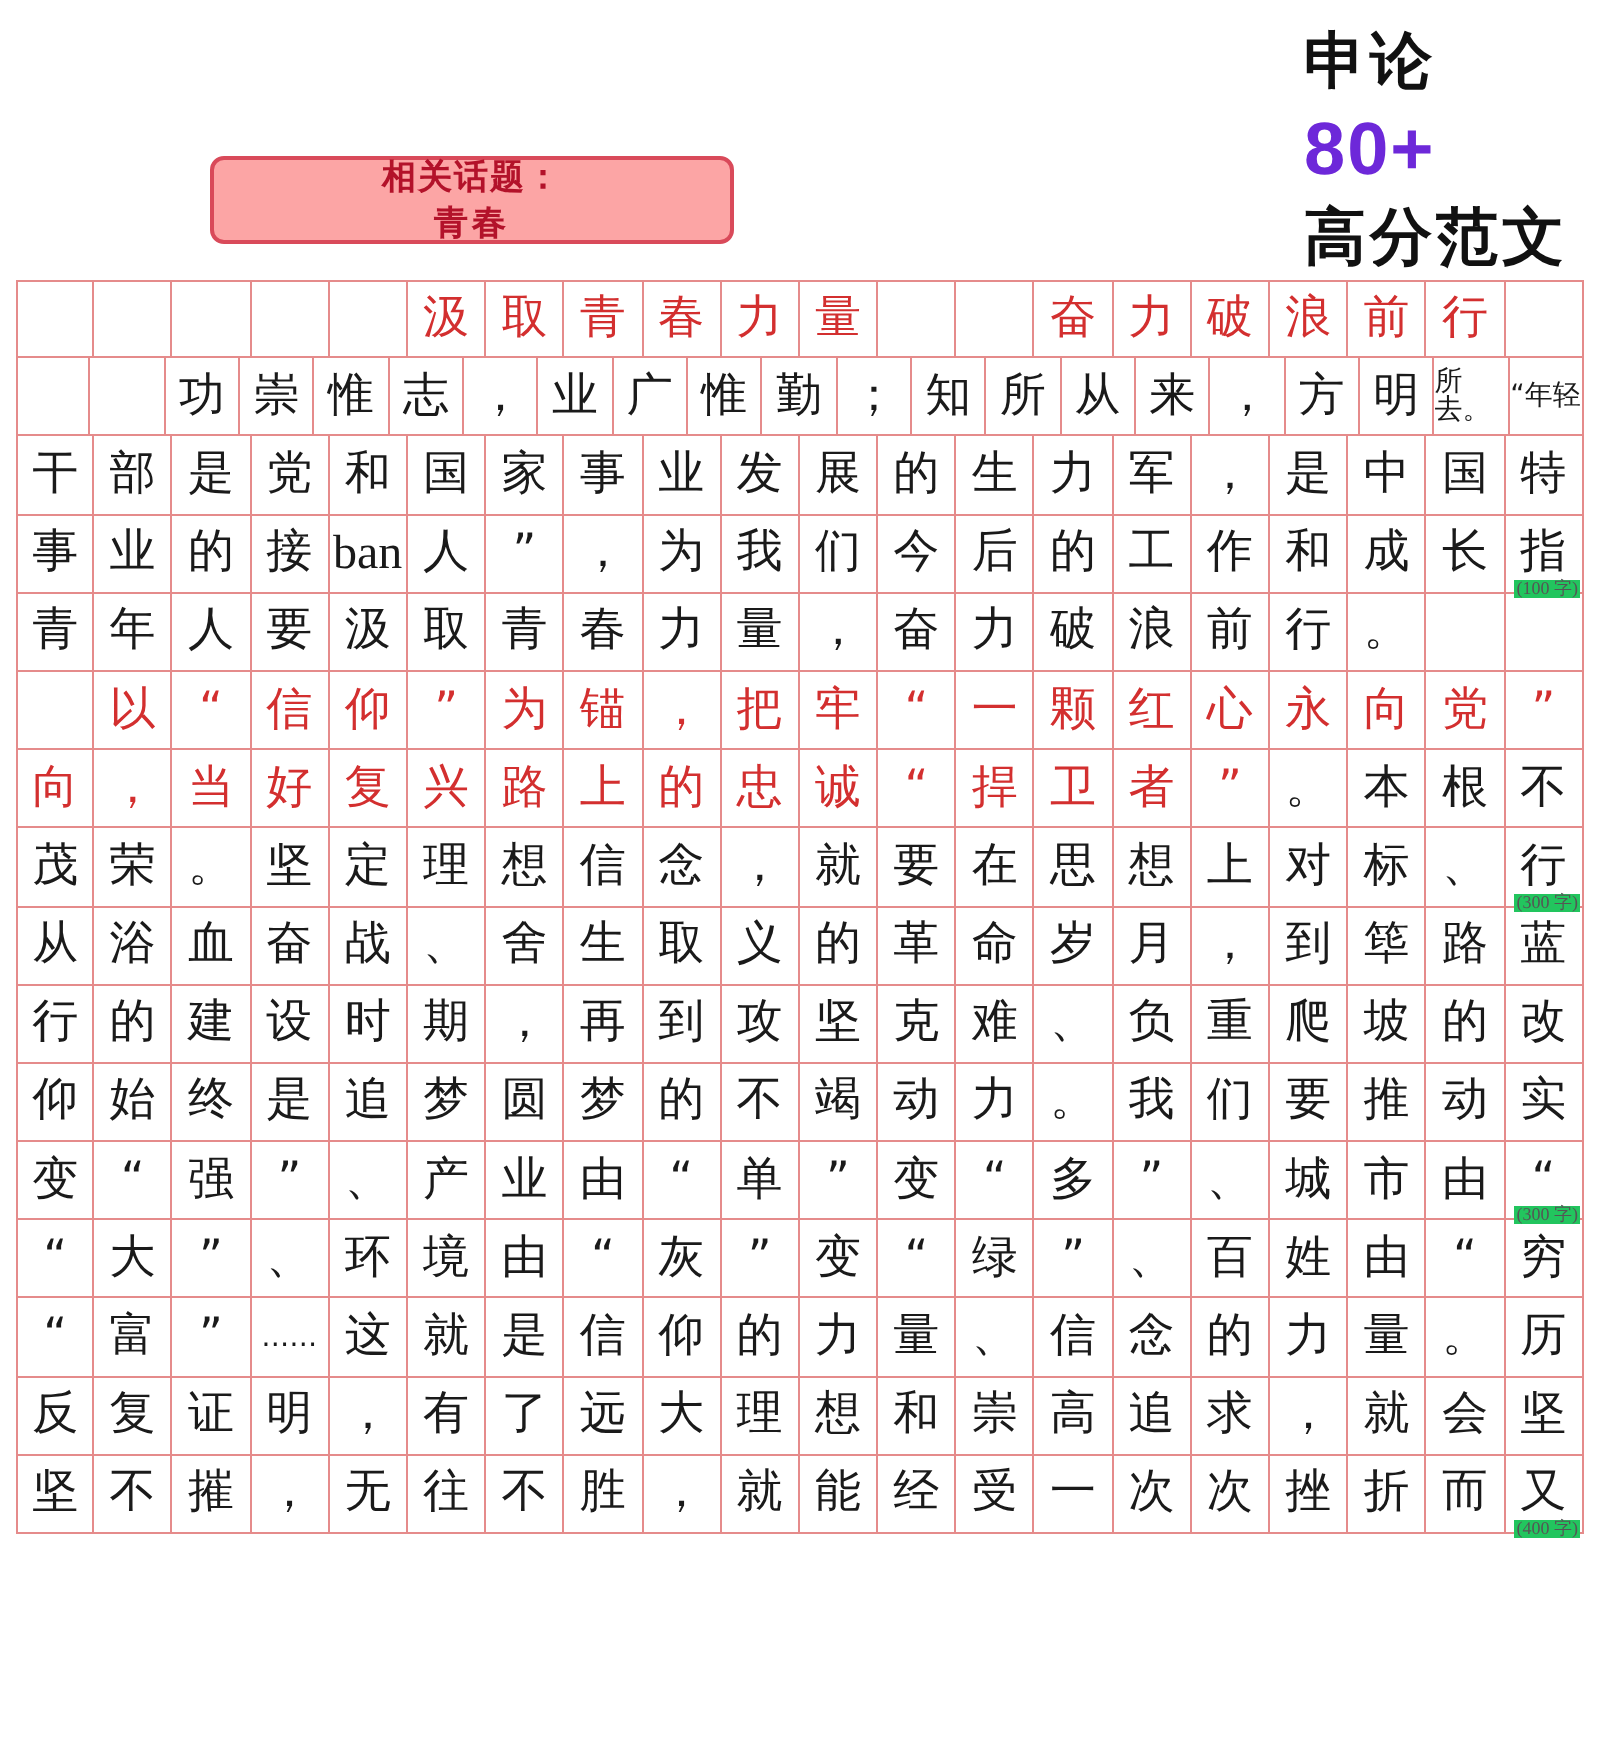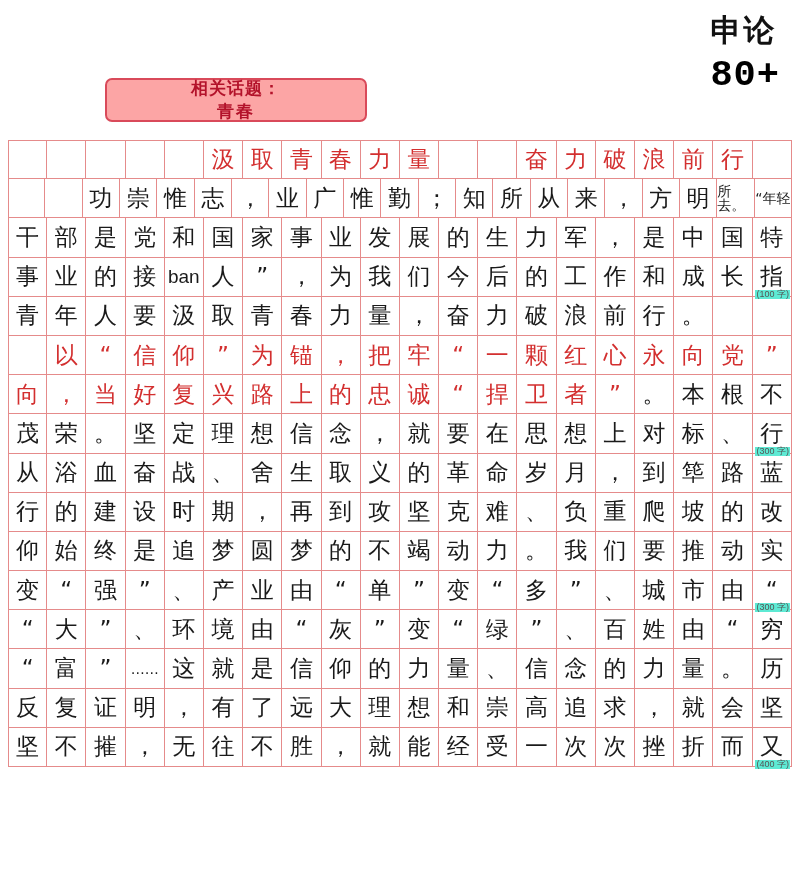--- a/index.html
+++ b/index.html
@@ -26,24 +26,24 @@
     flex-direction: column;
   }
   .header .h-black {
     font-family: "DejaVu Sans", sans-serif;
     font-weight: bold;
     font-size: 31px;
     color: #111111;
     letter-spacing: 2px;
   }
   .header .h-red {
-    font-family: Liberation Mono, monospace;
+    font-family: Liberation Sans, sans-serif;
     font-weight: bold;
     font-size: 37px;
-    color: #000000;
+    color: #6d28d9;
     letter-spacing: 1px;
     margin: 0 2px;
   }
 
   
   .topic-tag {
     position: absolute;
     left: 105px;
     top: 78px;
     width: 258px;
@@ -104,43 +104,44 @@
   .cell:first-child {
     border-left: 1px solid #e58b8b;
   }
   .cell.red {
     color: #d32f2f;
   }
   .cell.small {
     font-size: 14px;
   }
   .cell.latin {
-    font-family: Liberation Sans, sans-serif;
-    font-size: 19px;
+    font-family: Liberation Serif, serif;
+    font-size: 24px;
   }
 
   
   .count-mark {
     position: absolute;
     right: 2px;
     bottom: -2px;
     font-size: 9px;
     color: #555555;
-    font-family: Liberation Sans, sans-serif;
-    background: #5eead4;
+    font-family: Liberation Serif, serif;
+    background: #22c55e;
     padding: 0 1px;
     line-height: 1;
   }
 </style>
 </head>
 <body>
 
 <div class="header">
   <span class="h-black">申论</span>
   <span class="h-red">80+</span>
+  <span class="h-black">高分范文</span>
 </div>
 
 <div class="topic-tag">
   <span class="t-label">相关话题：</span>
   <span class="t-value">青春</span>
 </div>
 
 <div class="sheet" id="sheet">
     <div class="grid-row">
       <div class="cell red"></div>

